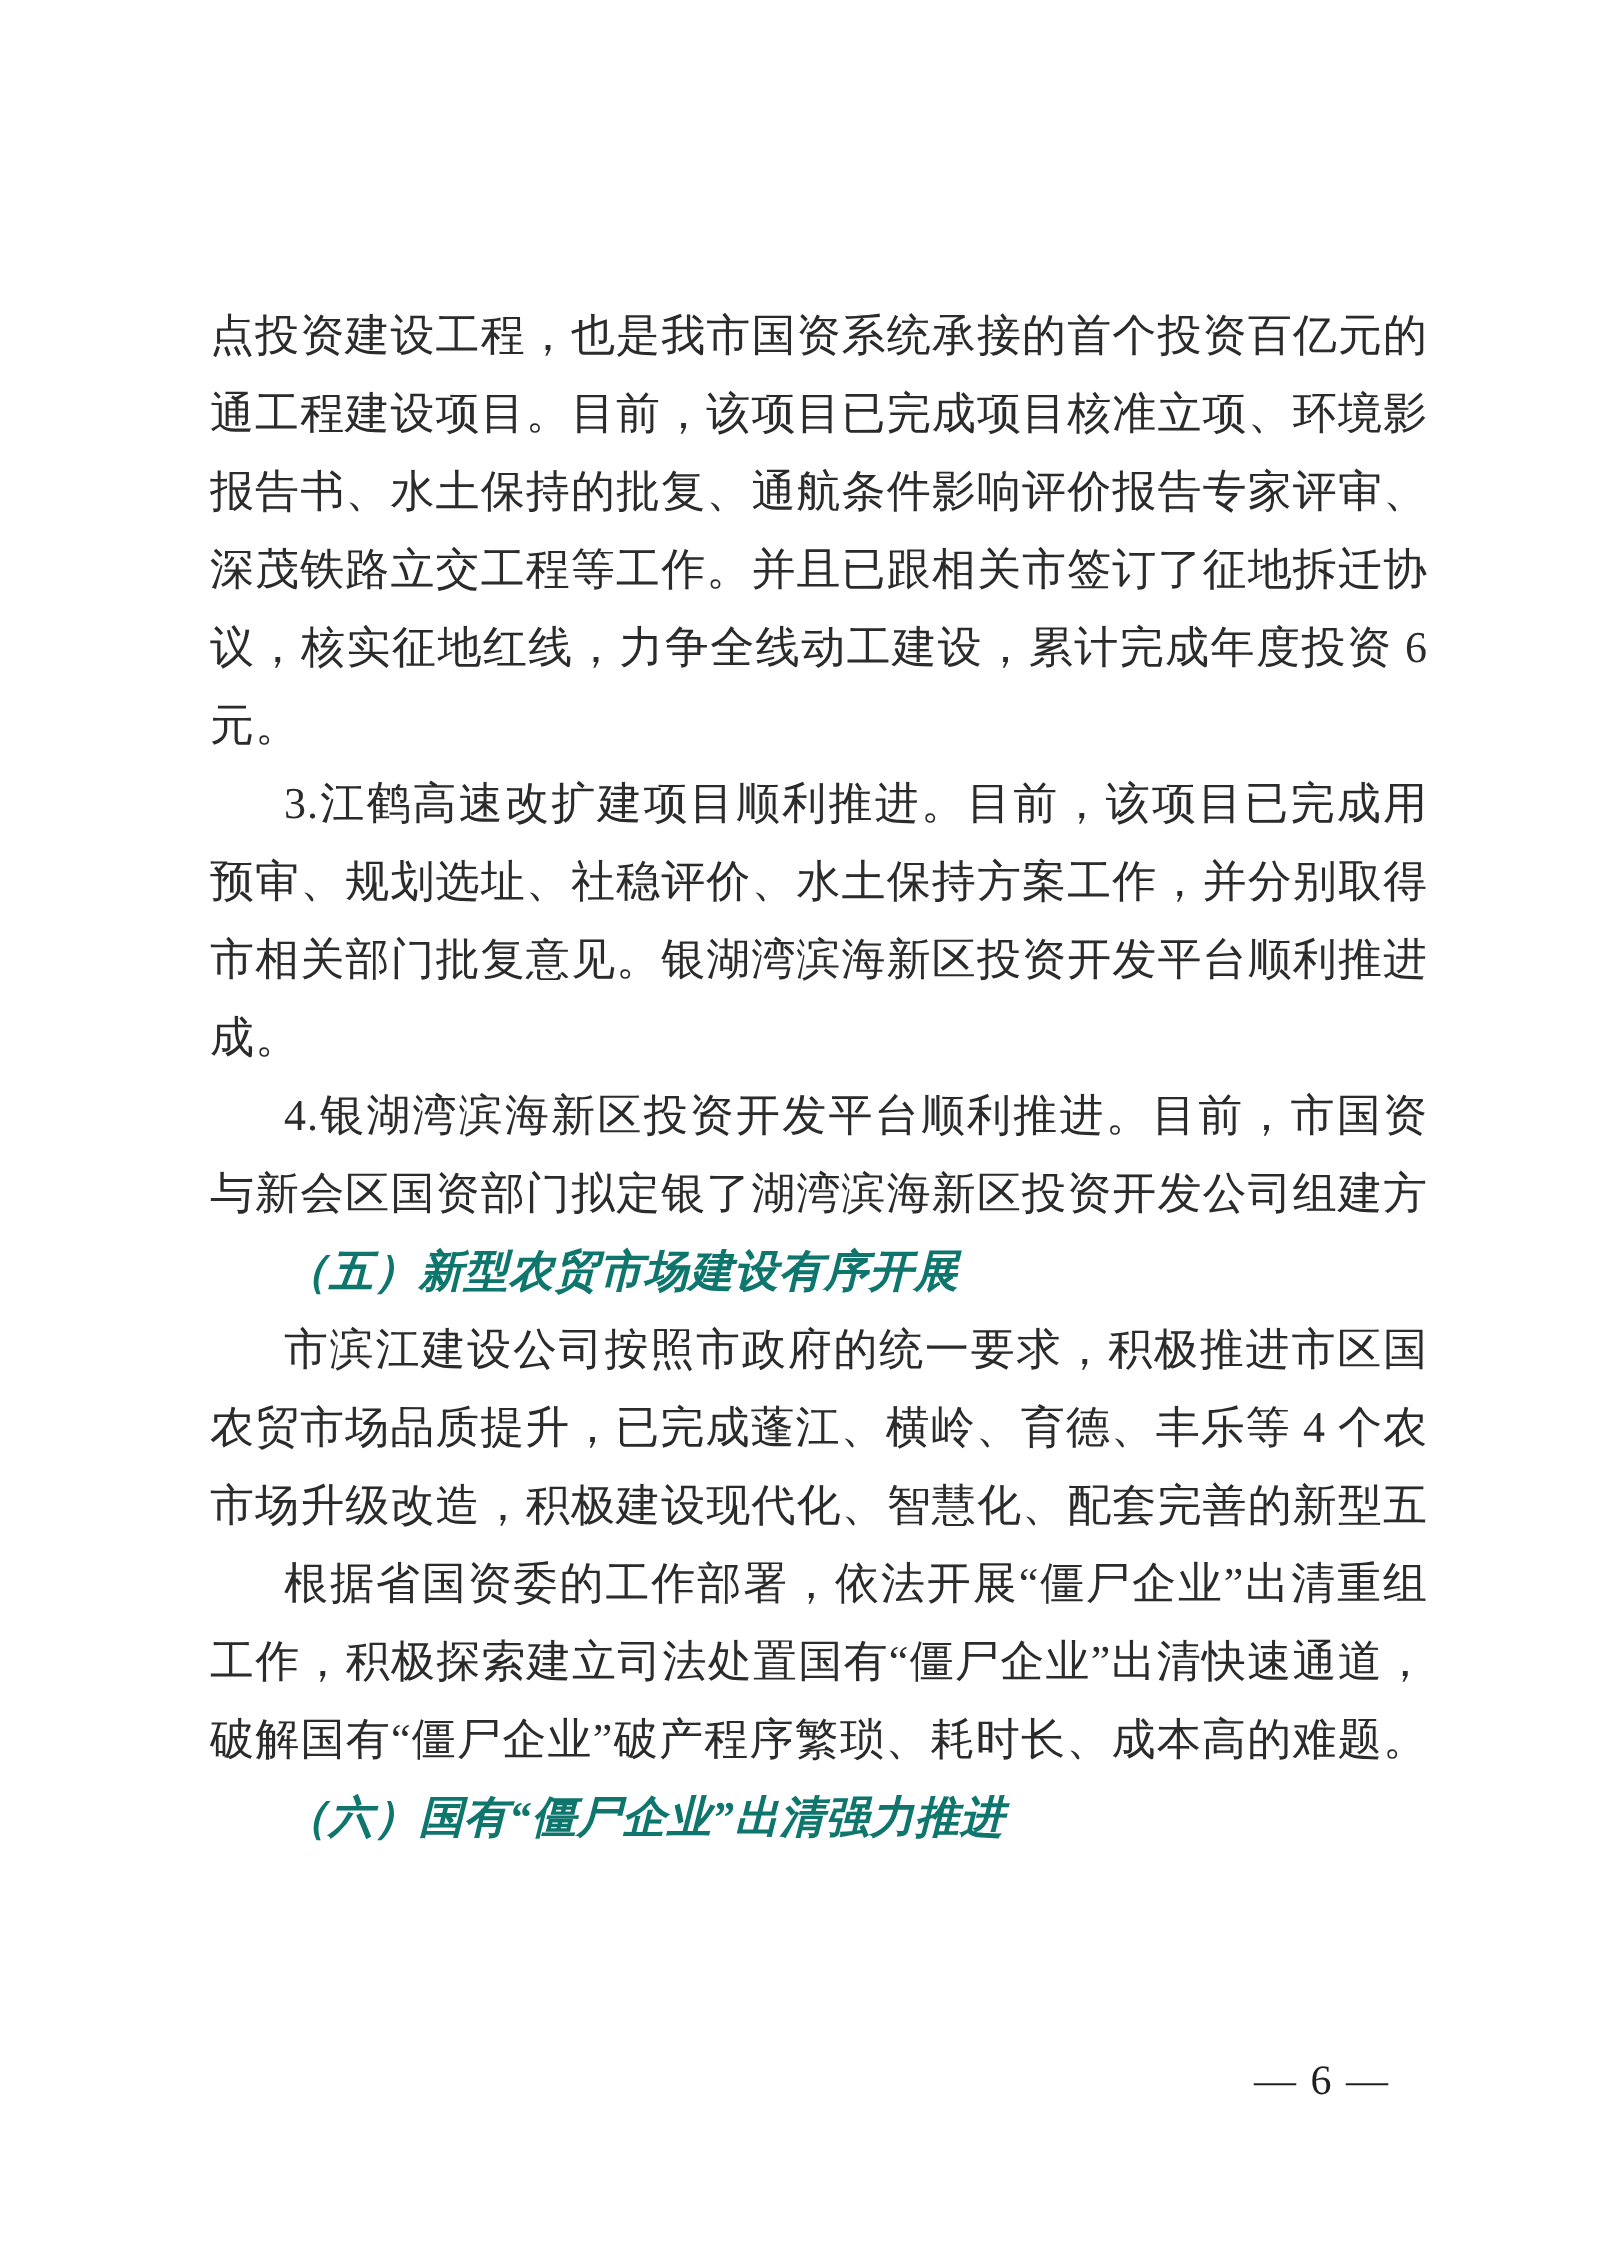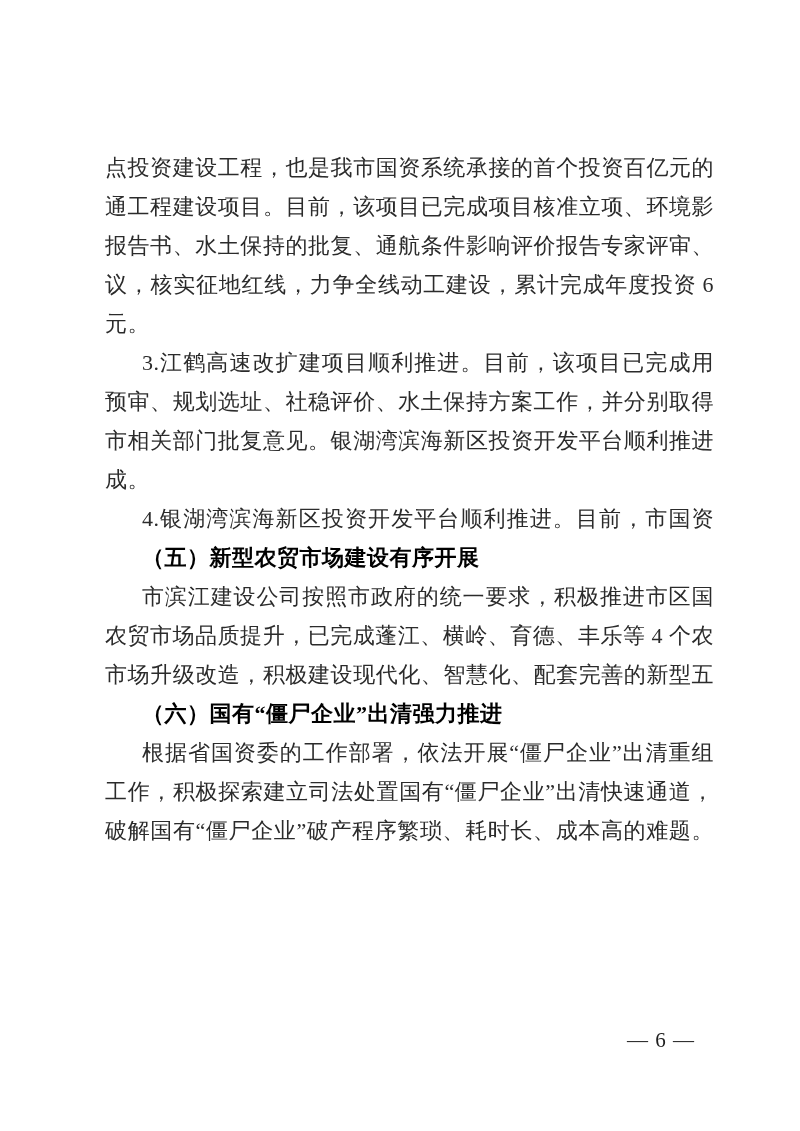--- a/index.html
+++ b/index.html
@@ -33,21 +33,22 @@
   }
   .ln.short {
     text-align: left;
     text-align-last: left;
   }
   .ln.indent {
     text-indent: 37px;
   }
   .ln.heading {
     font-weight: bold;
-    color: #000000;
+    color: #0f766e;
+    font-style: italic;
   }
   .pagenum {
     position: absolute;
     top: 1028px;
     right: 105px;
     font-size: 21px;
     line-height: 24px;
     color: #1f1f1f;
     letter-spacing: 1px;
   }
@@ -56,52 +57,54 @@
 <body>
 
 <div class="page">
 
   <div class="textblock">
 
     <div>
       <div class="ln">点投资建设工程，也是我市国资系统承接的首个投资百亿元的交</div>
       <div class="ln">通工程建设项目。目前，该项目已完成项目核准立项、环境影响</div>
       <div class="ln">报告书、水土保持的批复、通航条件影响评价报告专家评审、跨</div>
+      <div class="ln">深茂铁路立交工程等工作。并且已跟相关市签订了征地拆迁协</div>
       <div class="ln">议，核实征地红线，力争全线动工建设，累计完成年度投资 6 亿</div>
       <div class="ln short">元。</div>
     </div>
 
     <div>
       <div class="ln indent">3.江鹤高速改扩建项目顺利推进。目前，该项目已完成用地</div>
       <div class="ln">预审、规划选址、社稳评价、水土保持方案工作，并分别取得省</div>
       <div class="ln">市相关部门批复意见。银湖湾滨海新区投资开发平台顺利推进</div>
       <div class="ln short">成。</div>
     </div>
 
     <div>
       <div class="ln indent">4.银湖湾滨海新区投资开发平台顺利推进。目前，市国资委</div>
+      <div class="ln">与新会区国资部门拟定银了湖湾滨海新区投资开发公司组建方</div>
     </div>
 
     <div>
       <div class="ln short indent heading">（五）新型农贸市场建设有序开展</div>
     </div>
 
     <div>
       <div class="ln indent">市滨江建设公司按照市政府的统一要求，积极推进市区国有</div>
       <div class="ln">农贸市场品质提升，已完成蓬江、横岭、育德、丰乐等 4 个农贸</div>
       <div class="ln">市场升级改造，积极建设现代化、智慧化、配套完善的新型五星</div>
     </div>
 
     <div>
-      <div class="ln short indent heading">（六）国有“僵尸企业”出清强力推进</div>
+      <div class="ln indent">根据省国资委的工作部署，依法开展“僵尸企业”出清重组</div>
+      <div class="ln">工作，积极探索建立司法处置国有“僵尸企业”出清快速通道，</div>
+      <div class="ln">破解国有“僵尸企业”破产程序繁琐、耗时长、成本高的难题。</div>
     </div>
 
     <div>
-      <div class="ln indent">根据省国资委的工作部署，依法开展“僵尸企业”出清重组</div>
-      <div class="ln">工作，积极探索建立司法处置国有“僵尸企业”出清快速通道，</div>
-      <div class="ln">破解国有“僵尸企业”破产程序繁琐、耗时长、成本高的难题。</div>
+      <div class="ln short indent heading">（六）国有“僵尸企业”出清强力推进</div>
     </div>
 
   </div>
 
   <div class="pagenum">— 6 —</div>
 
 </div>
 
 </body></html>

